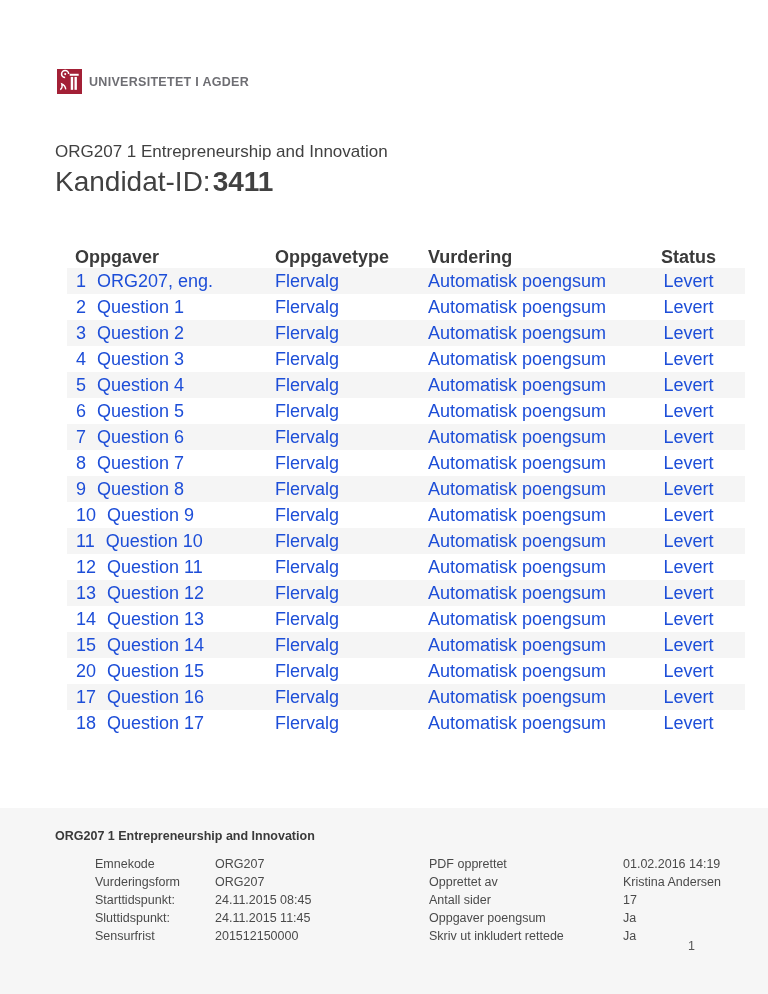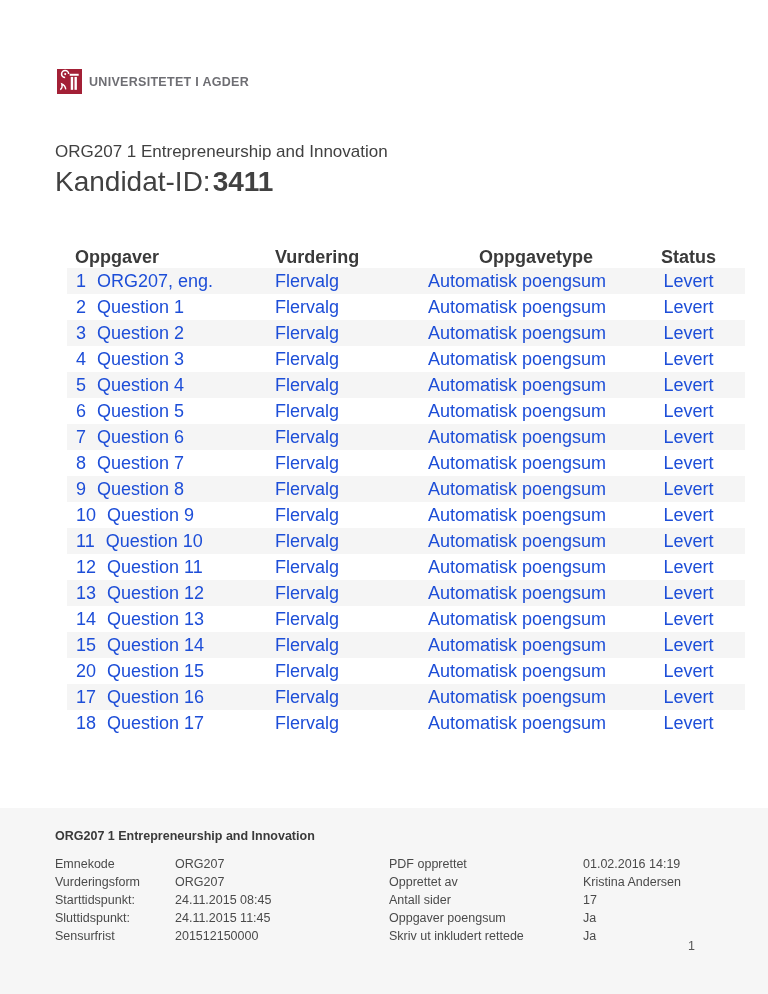--- a/index.html
+++ b/index.html
@@ -33,21 +33,21 @@
   
   .footer{
     position:absolute;left:0;top:808px;width:768px;height:186px;
     background:#f6f6f6;box-sizing:border-box;padding:21px 0 0 55px;
     font-size:12.5px;color:#4a4a4a;
   }
   .footer-title{font-weight:bold;color:#3a3a3a;margin-bottom:12px;}
   .f-cols{display:flex;}
   .f-left{width:334px;}
   .f-right{flex:1;}
-  .info-row{display:flex;line-height:18px;}
+  .info-row{display:flex;line-height:18px;margin-left:40px;}
   .f-left .info-label{width:120px;}
   .f-right .info-label{width:194px;}
   .page-number{position:absolute;left:688px;top:131px;color:#555;}
 </style>
 </head>
 <body>
 
 <div class="brand">
   <svg viewBox="0 0 24 24" aria-hidden="true">
     <rect width="24" height="24" fill="#a32036"></rect>
@@ -62,22 +62,22 @@
 </div>
 
 <div class="course-title">ORG207 1 Entrepreneurship and Innovation</div>
 <div class="candidate">
   <span>Kandidat-ID:</span><span class="cid">3411</span>
 </div>
 
 <div class="table">
   <div class="t-head">
     <div class="c c1">Oppgaver</div>
+    <div class="c c2">Oppgavetype</div>
     <div class="c c3">Vurdering</div>
-    <div class="c c2">Oppgavetype</div>
     <div class="c c4">Status</div>
   </div>
   <div id="table-rows">
   <div class="t-row">
     <div class="c c1">
       <span class="num">1</span><span>ORG207, eng.</span>
     </div>
     <div class="c c2">Flervalg</div>
     <div class="c c3">Automatisk poengsum</div>
     <div class="c c4">Levert</div>

